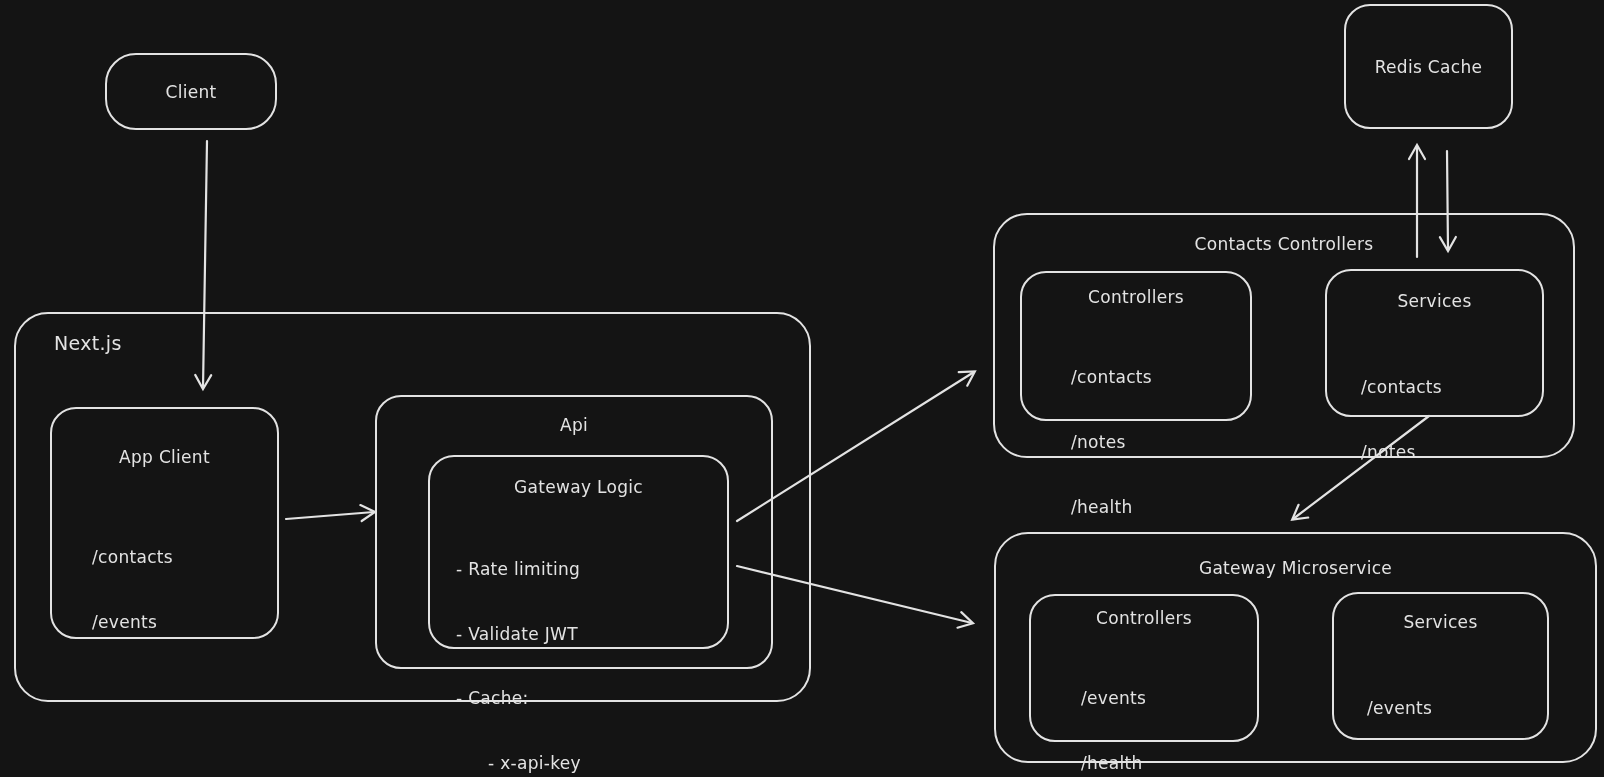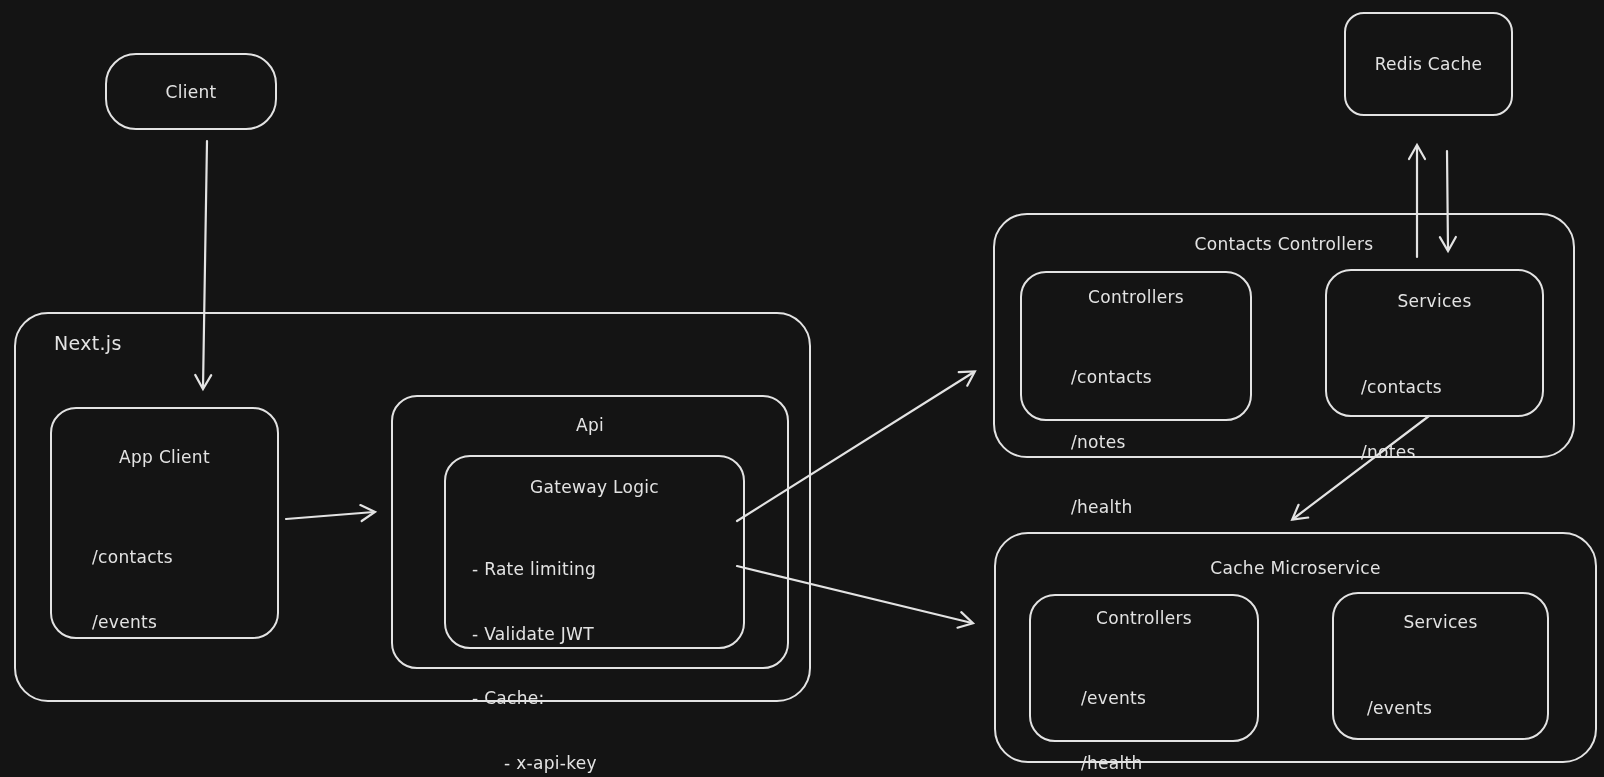--- a/index.html
+++ b/index.html
@@ -37,37 +37,37 @@
     <span class="lbl" style="left:38px;top:18px;font-size:19px;">Next.js</span>
 
     <div class="node r-md" style="left:34px;top:93px;width:229px;height:232px;">
       <span class="lbl center-x" style="top:38px;">App Client</span>
       <div class="routes lbl" style="left:40px;top:96px;">
         <div>/contacts</div>
         <div>/events</div>
       </div>
     </div>
 
-    <div class="node r-md" style="left:375px;top:81px;width:398px;height:274px;">
+    <div class="node r-md" style="left:359px;top:81px;width:398px;height:274px;">
       <span class="lbl center-x" style="top:18px;">Api</span>
 
       <div class="node r-md" style="left:51px;top:58px;width:301px;height:194px;">
         <span class="lbl center-x" style="top:20px;">Gateway Logic</span>
         <div class="list lbl" style="left:26px;top:60px;">
           <div>- Rate limiting</div>
           <div>- Validate JWT</div>
           <div>- Cache:</div>
           <div class="indent">- x-api-key</div>
           
         </div>
       </div>
     </div>
   </div>
 
-  <div class="node r-md flex-center" style="left:1344px;top:12px;width:169px;height:104px;border-radius:20px;">
+  <div class="node r-md flex-center" style="left:1344px;top:4px;width:169px;height:125px;">
     <span class="lbl" style="position:static">Redis Cache</span>
   </div>
 
   <div class="node r-lg" style="left:993px;top:213px;width:582px;height:245px;">
     <span class="lbl center-x" style="top:19px;">Contacts Controllers</span>
 
     <div class="node r-md" style="left:25px;top:56px;width:232px;height:150px;">
       <span class="lbl center-x" style="top:14px;">Controllers</span>
       <div class="routes lbl" style="left:49px;top:52px;">
         <div>/contacts</div>
@@ -79,21 +79,21 @@
     <div class="node r-md" style="left:330px;top:54px;width:219px;height:148px;">
       <span class="lbl center-x" style="top:20px;">Services</span>
       <div class="routes lbl" style="left:34px;top:64px;">
         <div>/contacts</div>
         <div>/notes</div>
       </div>
     </div>
   </div>
 
   <div class="node r-lg" style="left:994px;top:532px;width:603px;height:231px;">
-    <span class="lbl center-x" style="top:24px;">Cache Microservice</span>
+    <span class="lbl center-x" style="top:24px;">Gateway Microservice</span>
 
     <div class="node r-md" style="left:33px;top:60px;width:230px;height:148px;">
       <span class="lbl center-x" style="top:12px;">Controllers</span>
       <div class="routes lbl" style="left:50px;top:50px;">
         <div>/events</div>
         <div>/health</div>
       </div>
     </div>
 
     <div class="node r-md" style="left:336px;top:58px;width:217px;height:148px;">

